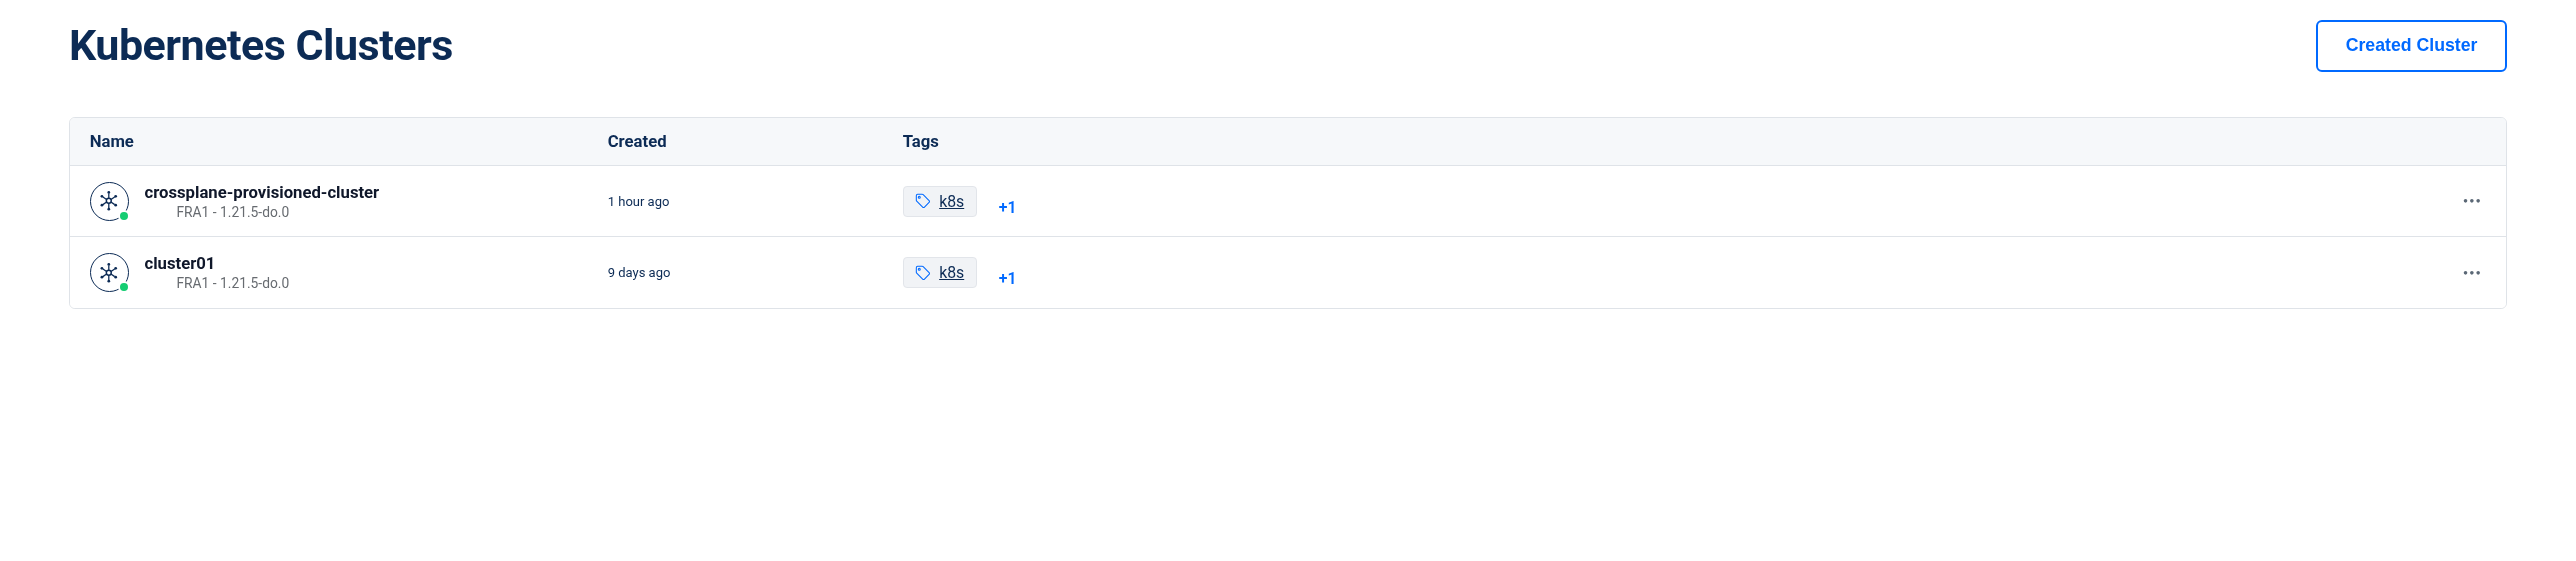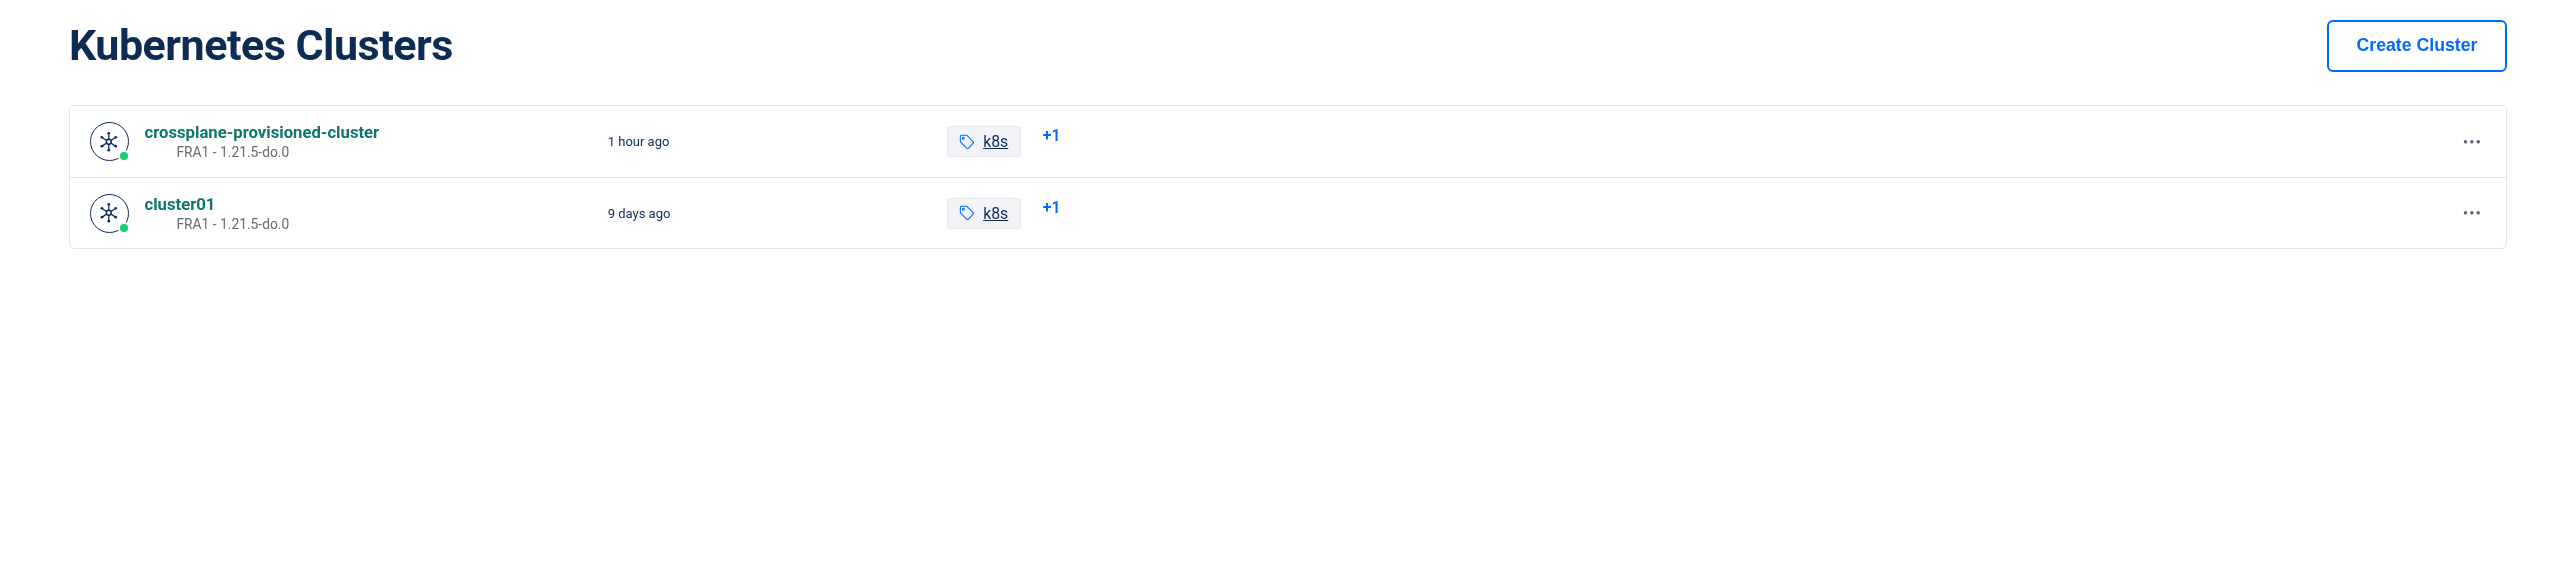--- a/index.html
+++ b/index.html
@@ -10,21 +10,21 @@
     body {
       font-family: -apple-system, BlinkMacSystemFont, "Segoe UI", Roboto, "Helvetica Neue", Arial, sans-serif;
       background: #ffffff;
       padding: 19.7px 69px;
       color: #0c2b55;
     }
     .header {
       display: flex;
       justify-content: space-between;
       align-items: flex-start;
-      margin-bottom: 33px;
+      margin-bottom: 45px;
     }
     .page-title {
       font-size: 43px;
       font-weight: 700;
       color: #0c2b55;
       letter-spacing: -0.5px;
     }
     .create-btn {
       border: 2px solid #0069ff;
       background: #ffffff;
@@ -102,42 +102,41 @@
       background: #15cd72;
       border: 2px solid #ffffff;
       border-radius: 50%;
     }
     .name-text {
       display: flex;
       flex-direction: column;
       gap: 2px;
     }
     .cluster-name {
-      color: #0f766e;
+      color: #0f172a;
       font-weight: 700;
       font-size: 16.7px;
       text-decoration: none;
       cursor: pointer;
     }
     .cluster-meta {
       color: #676b70;
       font-size: 13.8px;
       margin-left: 32px;
     }
     .created-cell {
       flex: 0 0 295px;
       font-size: 13px;
       color: #0c2b55;
     }
     .tags-cell {
       flex: 1 1 auto;
       display: flex;
-      align-items: flex-start;
+      align-items: flex-end;
       gap: 21.7px;
-      margin-left: 44px;
     }
     .tag-badge {
       display: inline-flex;
       align-items: center;
       gap: 7.9px;
       background: #f1f3f6;
       border: 1px solid #e2e5ea;
       border-radius: 3.9px;
       padding: 4.9px 11.8px;
       cursor: pointer;
@@ -166,24 +165,30 @@
       color: #5b6876;
       display: flex;
       align-items: center;
     }
   </style>
 </head>
 <body>
 
 <div class="header">
   <h1 class="page-title">Kubernetes Clusters</h1>
-  <button class="create-btn">Create Cluster</button>
+  <button class="create-btn">Created Cluster</button>
 </div>
 
 <div class="table">
+  <div class="thead">
+    <div class="col-name">Name</div>
+    <div class="col-created">Created</div>
+    <div class="col-tags">Tags</div>
+    <div class="col-actions"></div>
+  </div>
 
   <div class="row">
     <div class="name-cell">
       <div class="cluster-icon">
         <div class="cluster-icon-circle">
           <svg width="23.6" height="23.6" viewBox="0 0 24 24">
             <circle cx="12" cy="12" r="2.5" fill="none" stroke="#0c2b55" stroke-width="1.5"></circle>
             <circle cx="12" cy="3.5" r="1.4" fill="#0c2b55"></circle>
             <circle cx="19" cy="7.5" r="1.4" fill="#0c2b55"></circle>
             <circle cx="19" cy="16.5" r="1.4" fill="#0c2b55"></circle>

